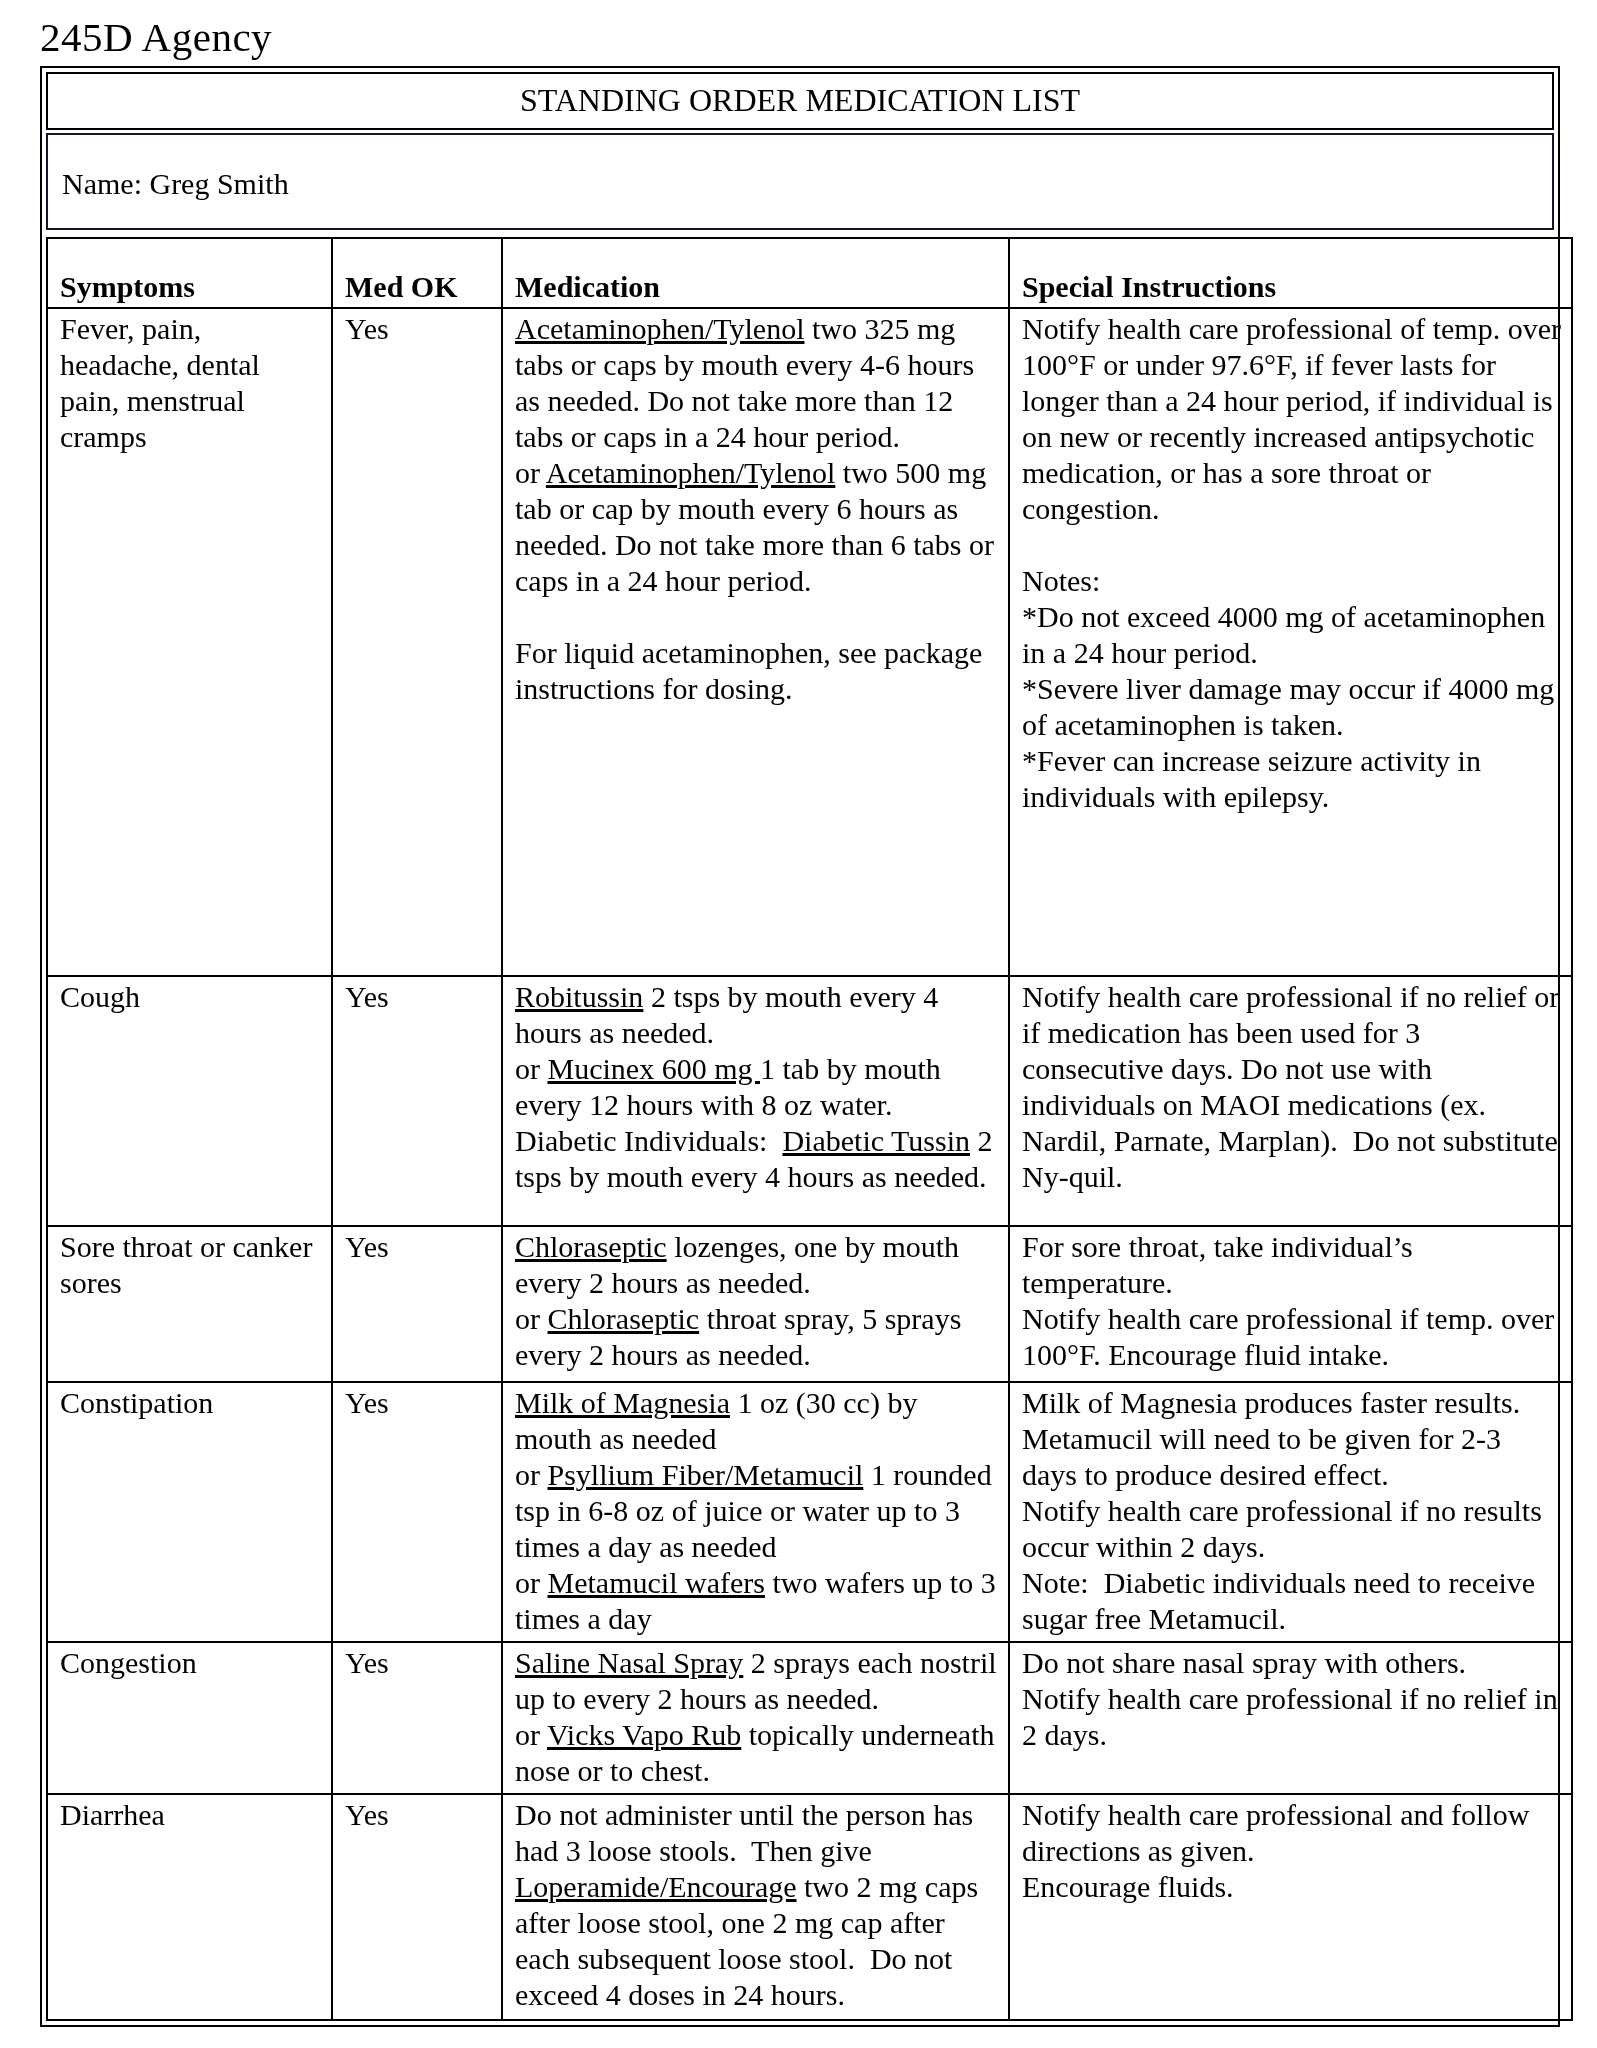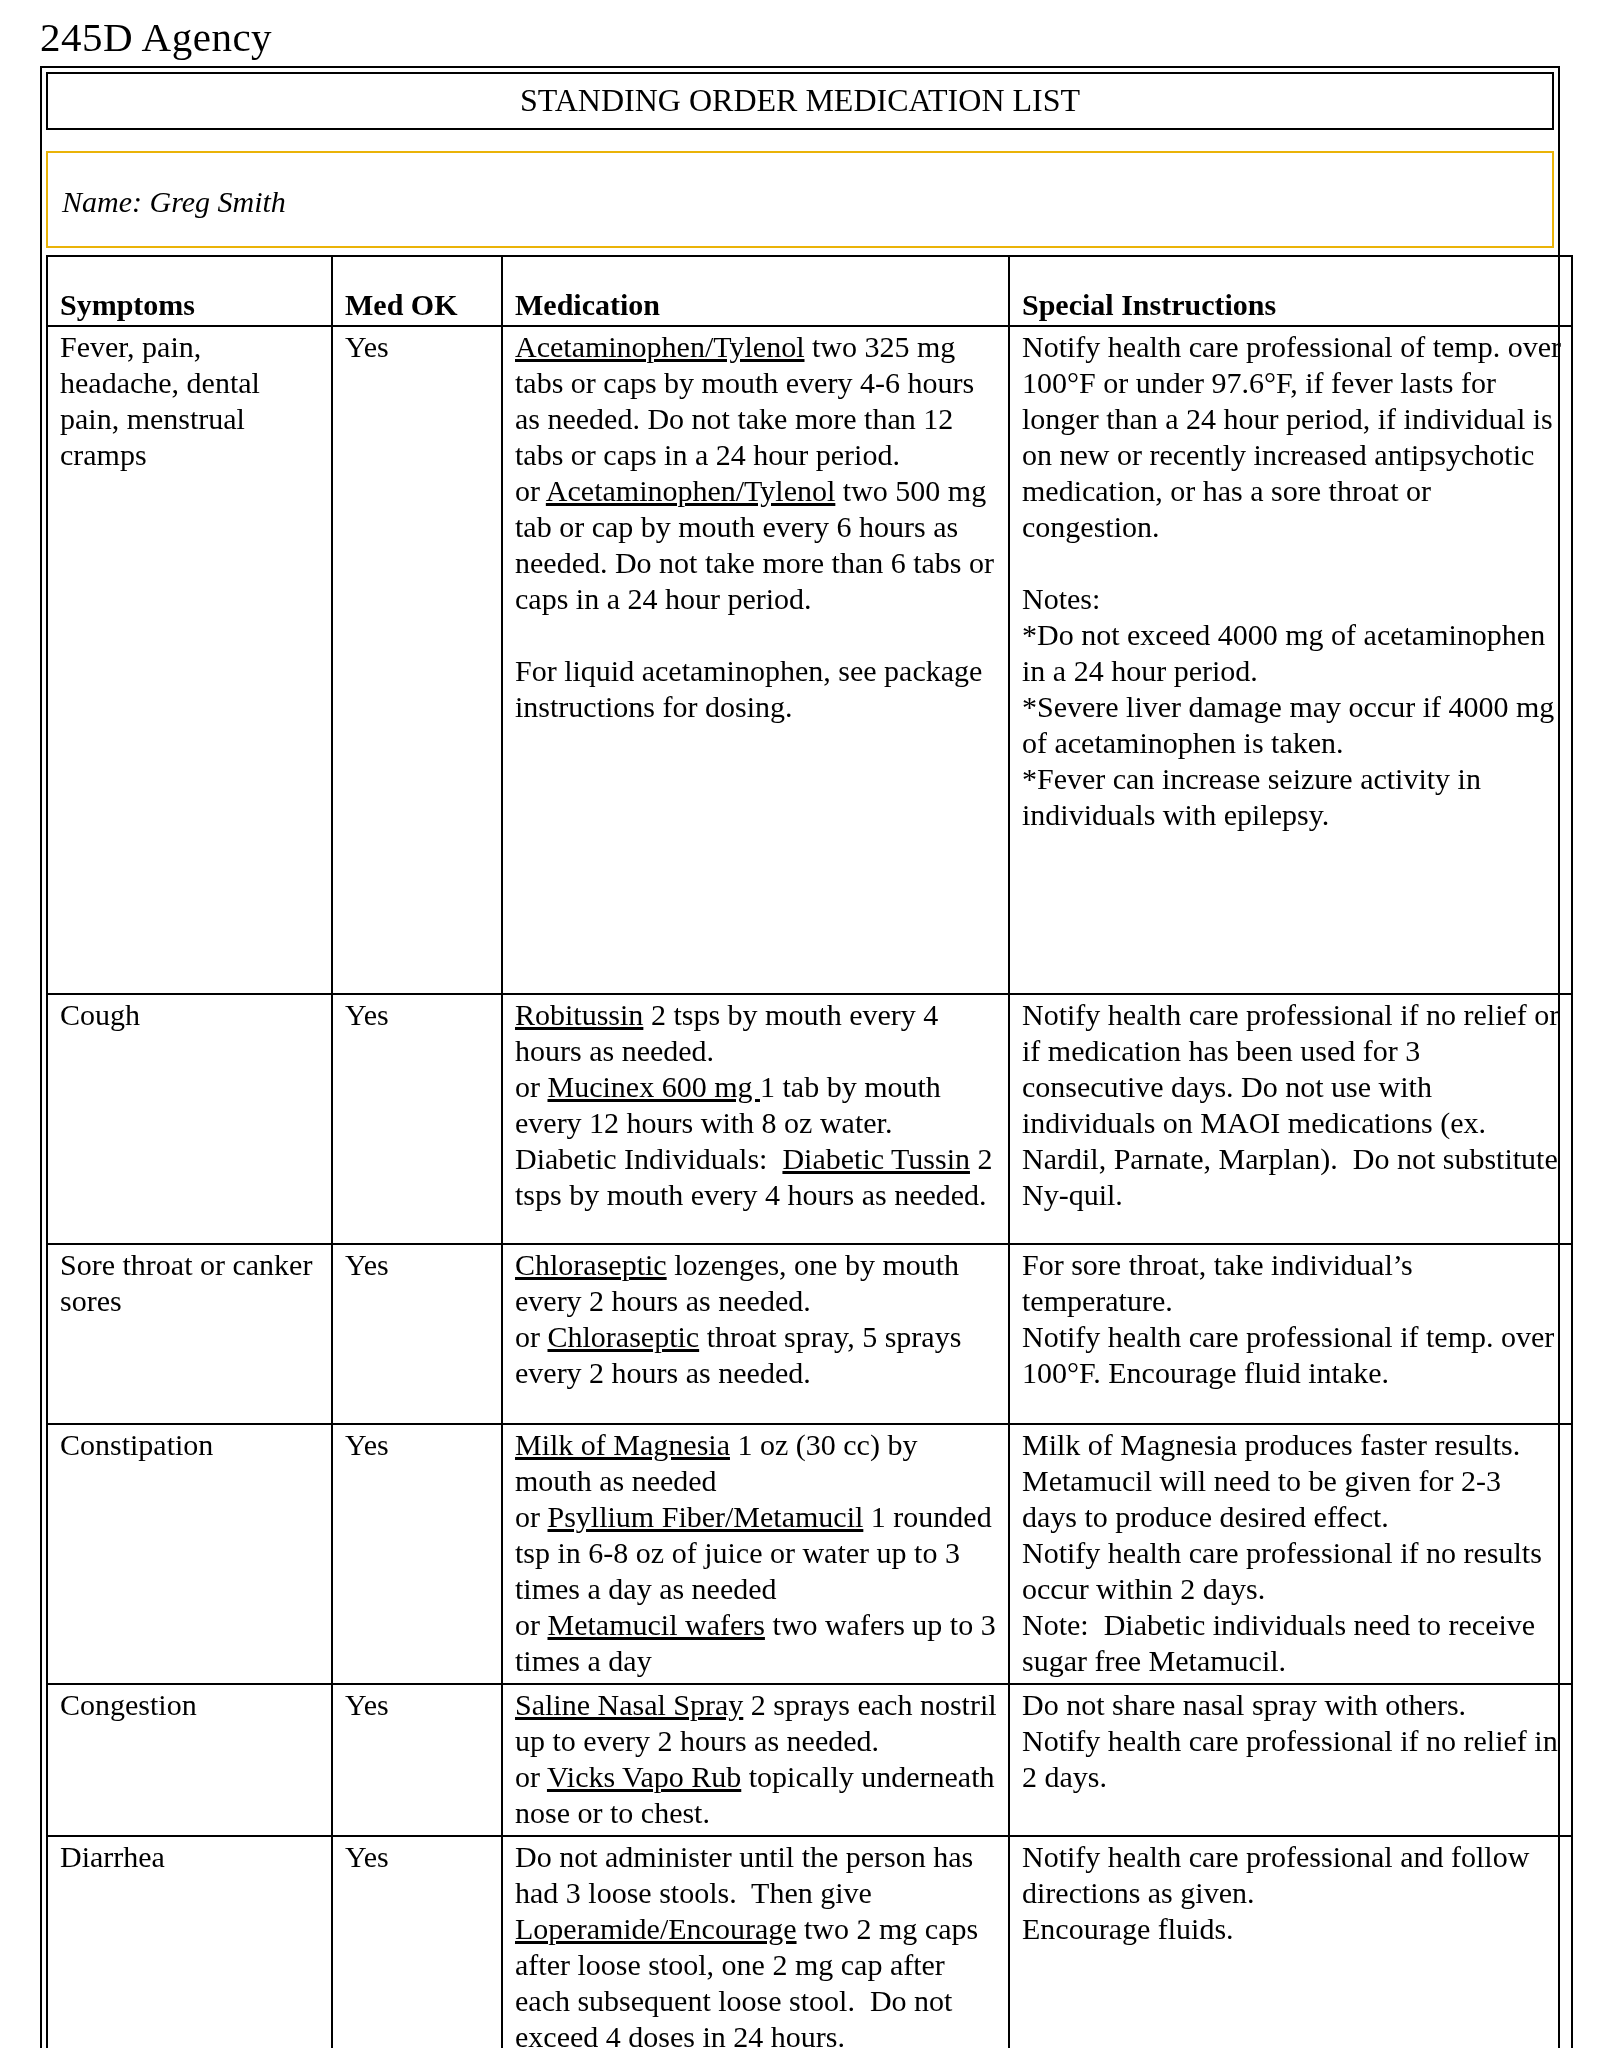--- a/index.html
+++ b/index.html
@@ -9,42 +9,42 @@
     -webkit-font-smoothing:antialiased;
   }
   .page{padding:12px 37px 0 40px;}
   .agency{font-size:41px;line-height:50px;letter-spacing:0.5px;}
   .wrapper{border:2px solid #000;padding:4px;margin-top:4px;}
   .title-box{
     border:2px solid #000;text-align:center;font-weight:normal;
     font-size:32px;padding:8px 0 9px 0;
   }
   .name-box{
-    border:2px solid #eab308;margin-top:21px;height:97px;box-sizing:border-box;
-    padding:32px 0 0 14px;font-size:30px;font-style:italic;
+    border:2px solid #0f172a;margin-top:3px;height:97px;box-sizing:border-box;
+    padding:32px 0 0 14px;font-size:30px;
   }
   table.med-table{
     width:100%;border-collapse:collapse;table-layout:fixed;
     margin-top:7px;font-size:30px;line-height:36px;
   }
   table.med-table th,table.med-table td{
     border:2px solid #000;vertical-align:top;text-align:left;
     padding:2px 10px 4px 12px;overflow:hidden;
   }
   table.med-table th{
     vertical-align:bottom;height:70px;box-sizing:border-box;
     font-size:30px;padding-bottom:2px;
   }
   .col-symptoms{width:285px;}
   .col-medok{width:170px;}
   .col-medication{width:507px;}
   .col-instructions{width:563px;margin-top:40px;}
   tbody tr:nth-child(1){height:668px;}
   tbody tr:nth-child(2){height:250px;}
-  tbody tr:nth-child(3){height:180px;}
+  tbody tr:nth-child(3){height:156px;}
   tbody tr:nth-child(4){height:250px;}
   tbody tr:nth-child(5){height:150px;}
   tbody tr:nth-child(6){height:226px;}
   .para{white-space:pre-wrap;}
   .b{font-weight:normal;}
   .u{text-decoration:underline;}
   .footer{margin-top:55px;}
   .footer-row{display:flex;align-items:baseline;font-weight:bold;font-size:30px;line-height:36px;}
   .footer-left{flex:1;text-align:left;}
   .footer-center{flex:1;text-align:right;}

